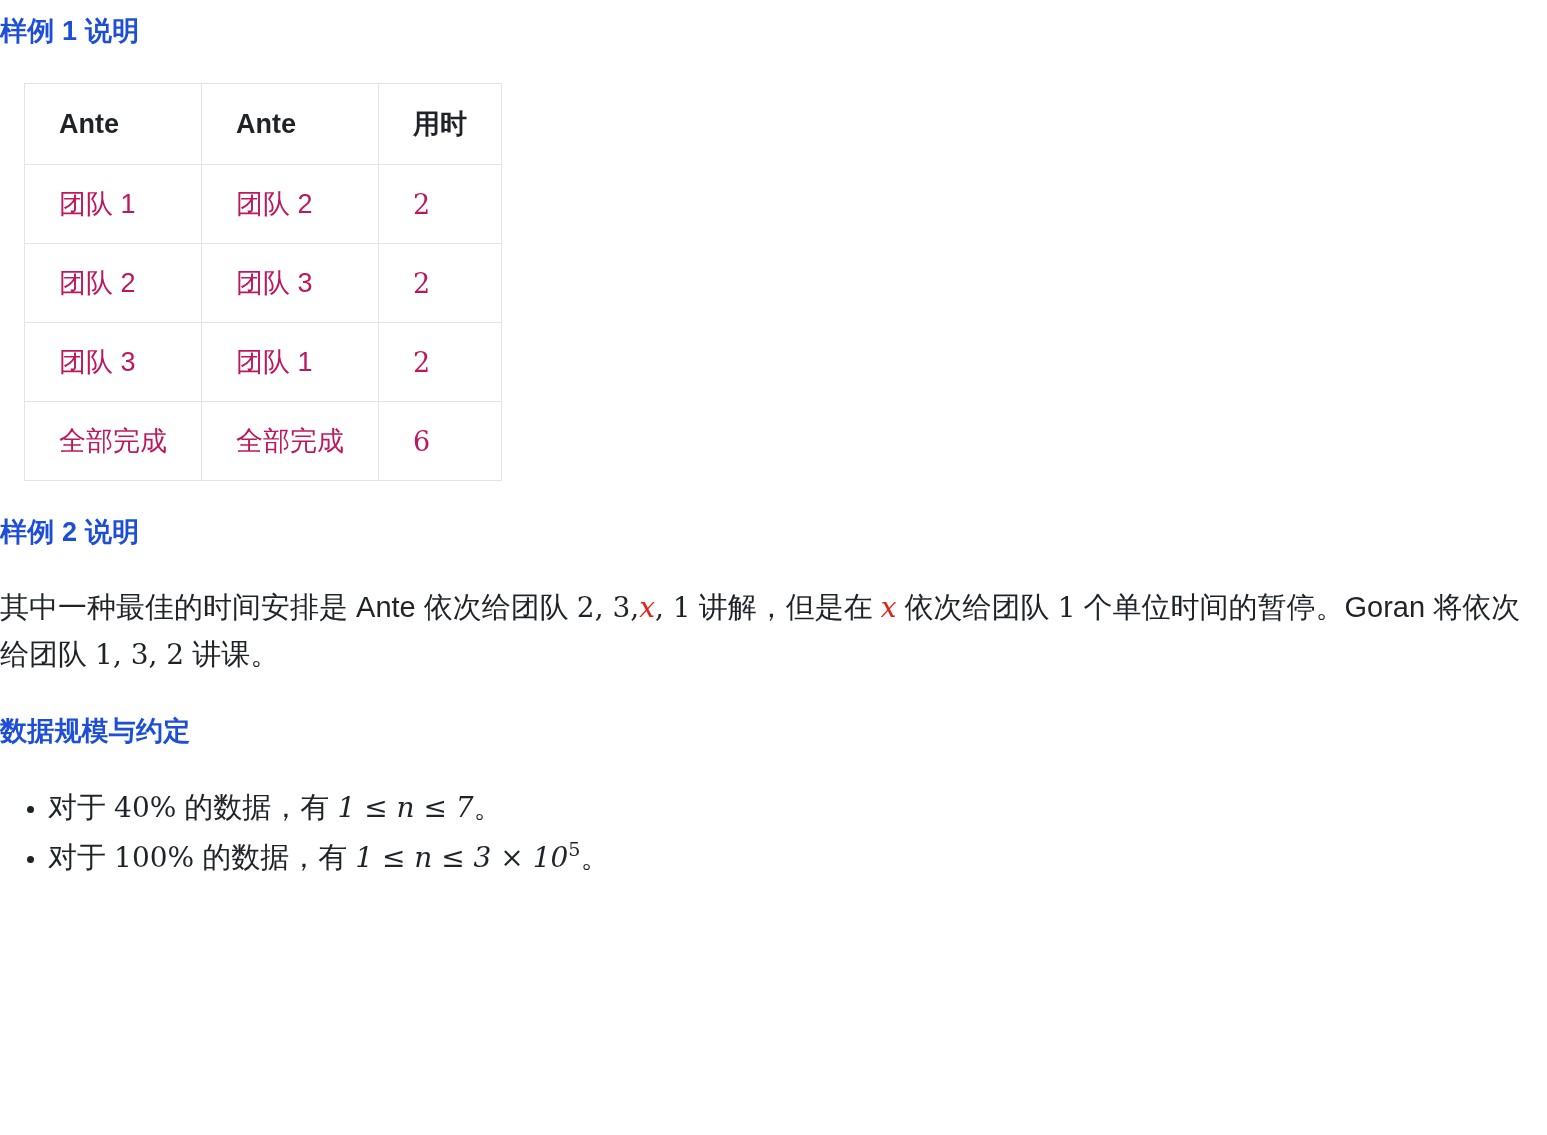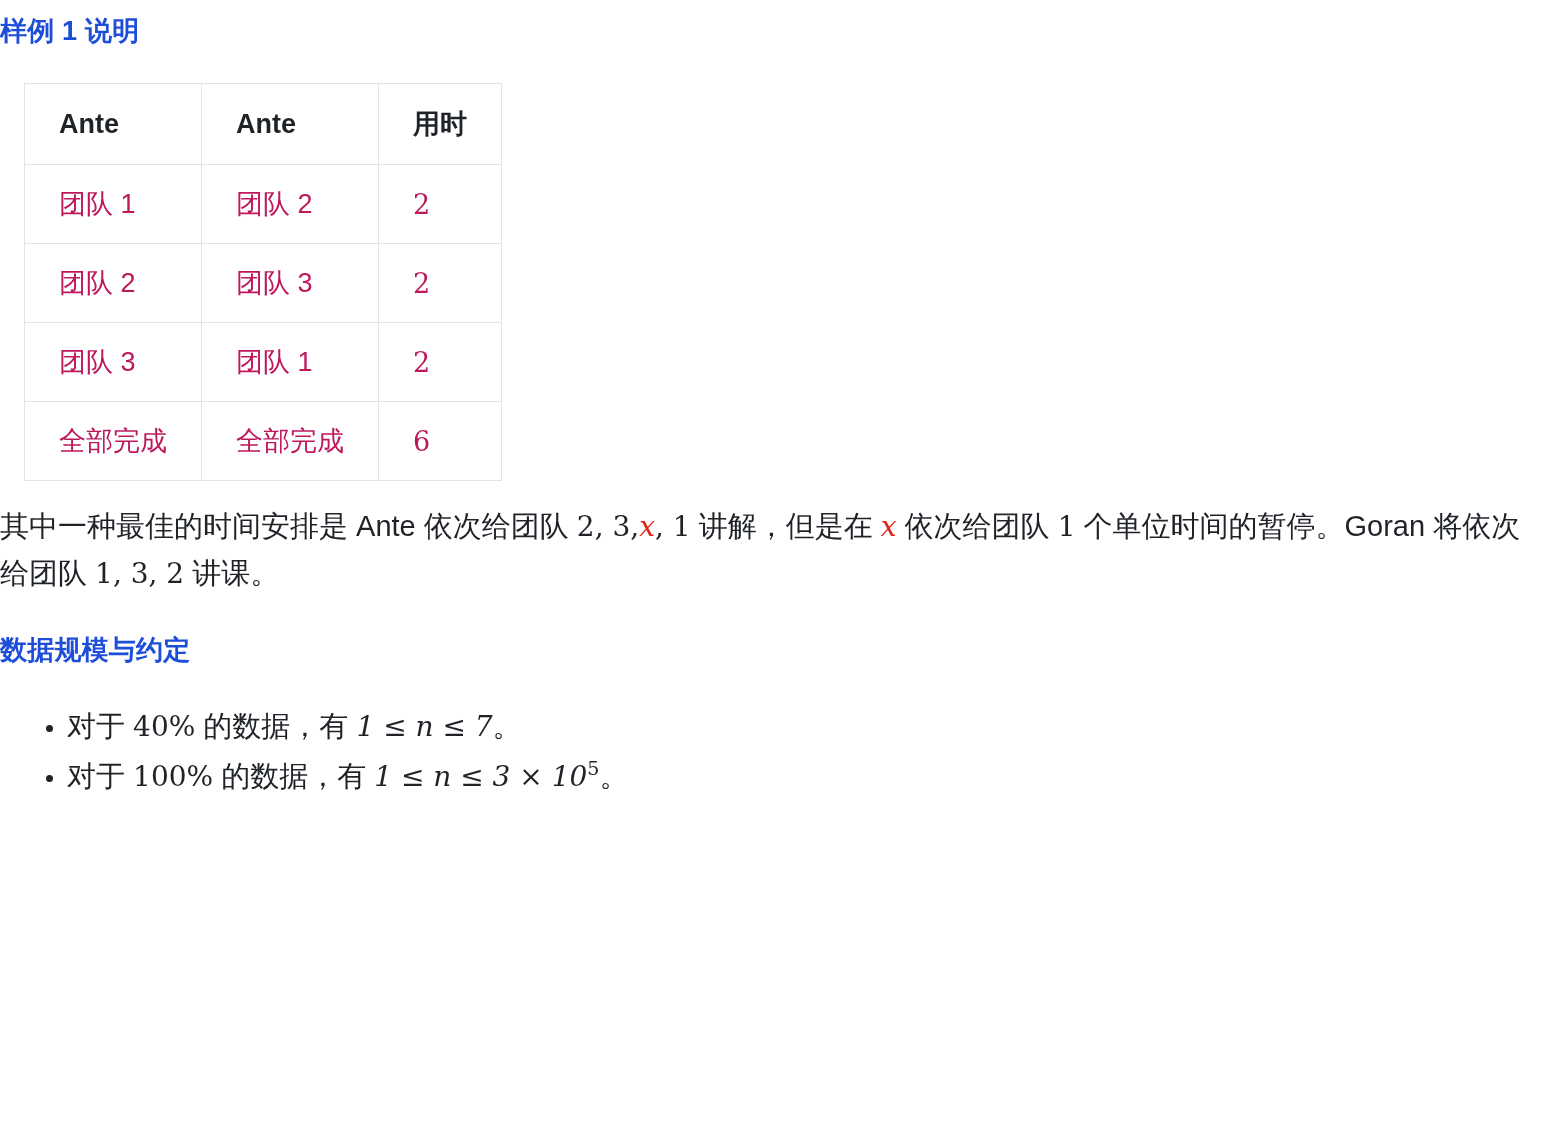--- a/index.html
+++ b/index.html
@@ -85,21 +85,21 @@
     font-weight: normal;
     padding: 21px 34px;
     color: #be185d;
   }
   table.sample-table td.num {
     font-family: "DejaVu Serif", serif;
     font-size: 27px;
   }
   ul.constraints {
     margin: 0 0 36px 0;
-    padding-left: 67px;
+    padding-left: 48px;
     list-style: disc;
   }
   ul.constraints li {
     font-size: 29px;
     line-height: 1.72;
     color: #1f2328;
     margin: 0;
   }
   ul.constraints li::marker {
     font-size: 0.8em;
@@ -138,20 +138,21 @@
         <td class="num">2</td>
       </tr>
       <tr>
         <td>全部完成</td>
         <td>全部完成</td>
         <td class="num">6</td>
       </tr>
     </tbody>
   </table>
 
+  <h3 class="section-heading spaced-top">样例 2 说明</h3>
 
   <p class="para"><span>其中一种最佳的时间安排是 Ante 依次给团队 </span><span class="mathup">2, 3,</span><span class="math red">x</span><span class="mathup">, 1</span><span> 讲解，但是在 </span><span class="math red">x</span><span> 依次给团队 </span><span class="mathup">1</span><span> 个单位时间的暂停。Goran 将依次给团队 </span><span class="mathup">1, 3, 2</span><span> 讲课。</span></p>
 
   <h3 class="section-heading">数据规模与约定</h3>
 
   <ul class="constraints">
     <li><span>对于 </span><span class="mathup">40%</span><span> 的数据，有 </span><span class="math">1 ≤ n ≤ 7</span><span>。</span></li>
     <li><span>对于 </span><span class="mathup">100%</span><span> 的数据，有 </span><span class="math">1 ≤ n ≤ 3 × 10</span><sup class="exp">5</sup><span>。</span></li>
   </ul>
 

